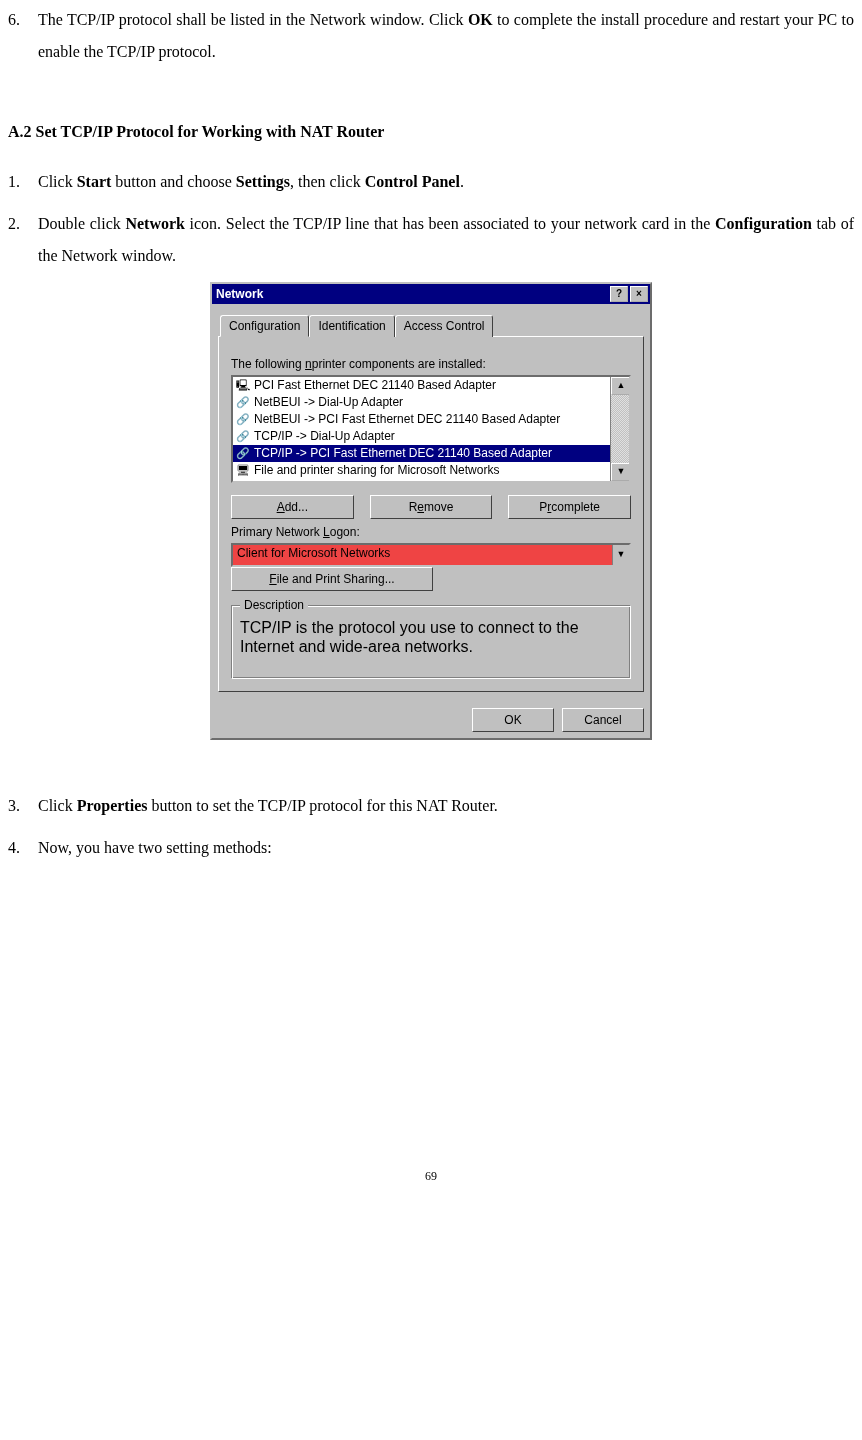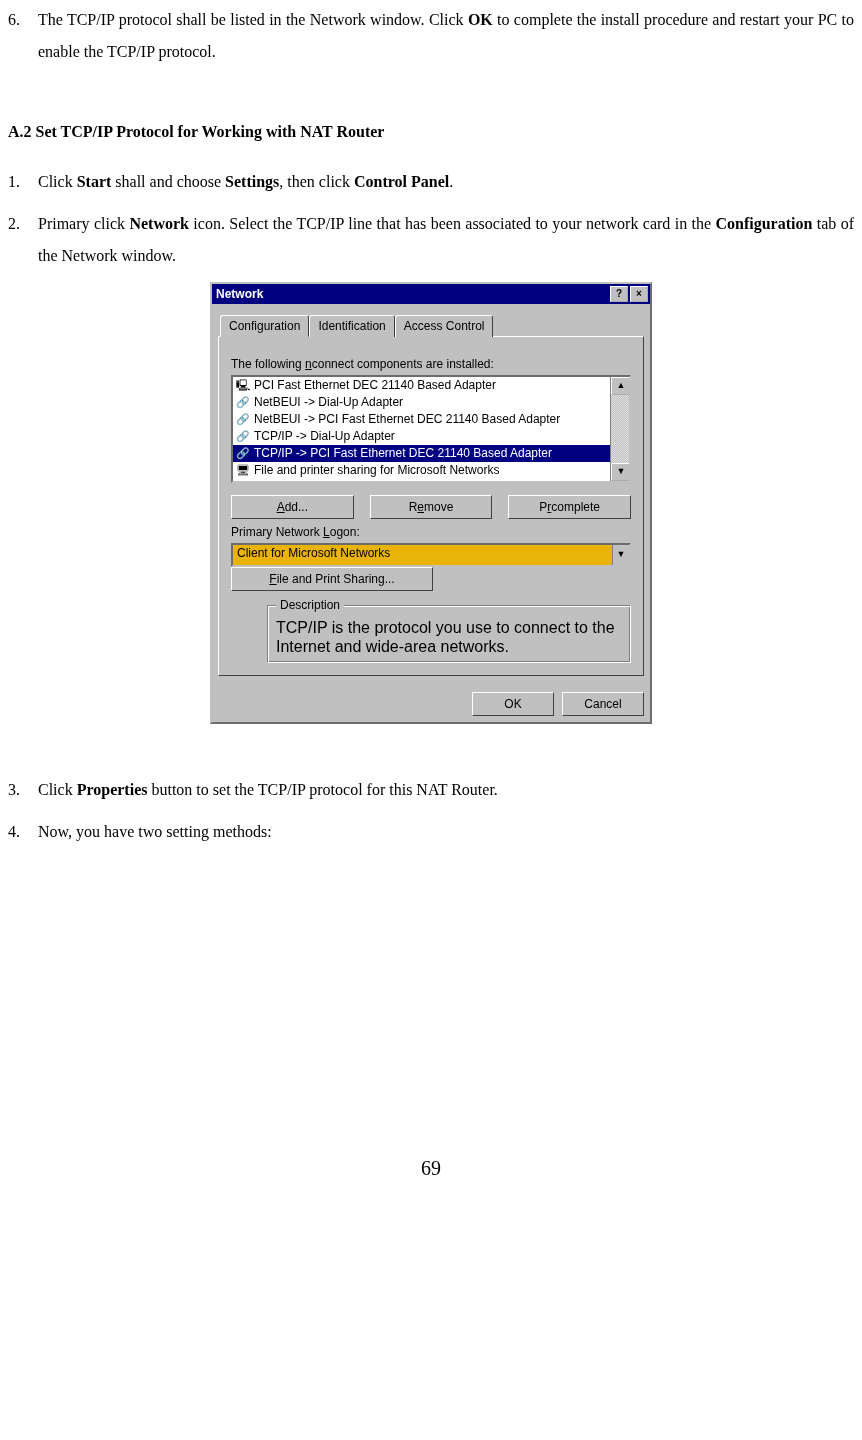--- a/index.html
+++ b/index.html
@@ -96,84 +96,84 @@
   .lrow { display:flex; align-items:center; height:17px; padding:0 2px; white-space:nowrap; overflow:hidden; font-size:12px;}
   .lrow.sel { background:#000080; color:#fff; }
   .ic { width:16px; height:14px; margin-right:3px; display:inline-flex; align-items:center; justify-content:center; font-size:11px;}
   .btnrow { display:flex; gap:16px; margin-top:12px; }
   .btnrow .wbtn { flex:1; }
   .wbtn {
     border:1px solid; border-color:#fff #404040 #404040 #fff;
     background:#c0c0c0; padding:4px 10px; text-align:center;
   }
   .combo {
-    display:flex; border:2px inset #c0c0c0; background:#eab308; height:20px;
+    display:flex; border:2px inset #c0c0c0; background:#ef4444; height:20px;
   }
   .combo-txt { flex:1; padding:1px 4px; }
   .combo-btn { width:16px; background:#c0c0c0; border-left:1px solid #808080; display:flex; align-items:center; justify-content:center; font-size:9px;}
   .groupbox {
     border:1px solid #808080; border-right-color:#fff; border-bottom-color:#fff;
     box-shadow: inset 1px 1px 0 #fff, inset -1px -1px 0 #808080;
-    padding: 12px 8px 0 8px; margin-top:14px; position:relative;margin-left:36px;
+    padding: 12px 8px 16px 8px; margin-top:14px; position:relative;
   }
   .grouplabel { position:absolute; top:-8px; left:8px; background:#c0c0c0; padding:0 4px; }
   .desc-txt { min-height:44px; font-size:16px; }
   .dlg-footer {
     background:#c0c0c0;
     display:flex; justify-content:flex-end; gap:8px;
     padding: 10px 6px 6px 6px;
   }
   .dlg-footer .wbtn { width:80px; padding:4px 0;}
   .fshare { width:180px; }
-  .pagenum { text-align:center; margin-top:300px; font-family:"Times New Roman",serif; font-size:20px;}
+  .pagenum { text-align:center; margin-top:300px; font-family:"Times New Roman",serif; font-size:12px;}
   .scrollbar { width:18px; background:#c0c0c0; border-left:1px solid #808080; display:flex; flex-direction:column;}
   .sbtn { height:16px; width:100%; background:#c0c0c0; border:1px outset #fff; display:flex; align-items:center; justify-content:center; font-size:9px;}
   .strack{ flex:1; background:repeating-conic-gradient(#c0c0c0 0 25%, #e0e0e0 0 50%) 0 0/2px 2px;}
 </style>
 </head>
 <body>
 
 <div class="item">
   <div class="num">6.</div>
   <div class="txt">
     <span>The TCP/IP protocol shall be listed in the Network window. Click </span><b>OK</b><span> to complete the install procedure and restart your PC to enable the TCP/IP protocol.</span>
   </div>
 </div>
 
 <div class="heading">A.2 Set TCP/IP Protocol for Working with NAT Router</div>
 
 <div class="item">
   <div class="num">1.</div>
   <div class="txt">
-    <span>Click </span><b>Start</b><span> shall and choose </span><b>Settings</b><span>, then click </span><b>Control Panel</b><span>.</span>
+    <span>Click </span><b>Start</b><span> button and choose </span><b>Settings</b><span>, then click </span><b>Control Panel</b><span>.</span>
   </div>
 </div>
 
 <div class="item">
   <div class="num">2.</div>
   <div class="txt">
-    <span>Primary click </span><b>Network</b><span> icon. Select the TCP/IP line that has been associated to your network card in the </span><b>Configuration</b><span> tab of the Network window.</span>
+    <span>Double click </span><b>Network</b><span> icon. Select the TCP/IP line that has been associated to your network card in the </span><b>Configuration</b><span> tab of the Network window.</span>
   </div>
 </div>
 
 <div class="dialog">
   <div class="titlebar">
     <span class="title-text">Network</span>
     <span class="winbtn">?</span>
     <span class="winbtn">×</span>
   </div>
   <div class="dlg-body">
     <div class="tabstrip">
       <div class="tab active">Configuration</div>
       <div class="tab">Identification</div>
       <div class="tab">Access Control</div>
     </div>
     <div class="panel">
       <div class="lbl">
-        <span>The following </span><span class="u">n</span><span>connect components are installed:</span>
+        <span>The following </span><span class="u">n</span><span>printer components are installed:</span>
       </div>
       <div class="listbox">
         <div class="listitems">
           <div class="lrow">
               <span class="ic">🖳</span>
               <span>PCI Fast Ethernet DEC 21140 Based Adapter</span>
             </div>
           <div class="lrow">
               <span class="ic">🔗</span>
               <span>NetBEUI -&gt; Dial-Up Adapter</span>

